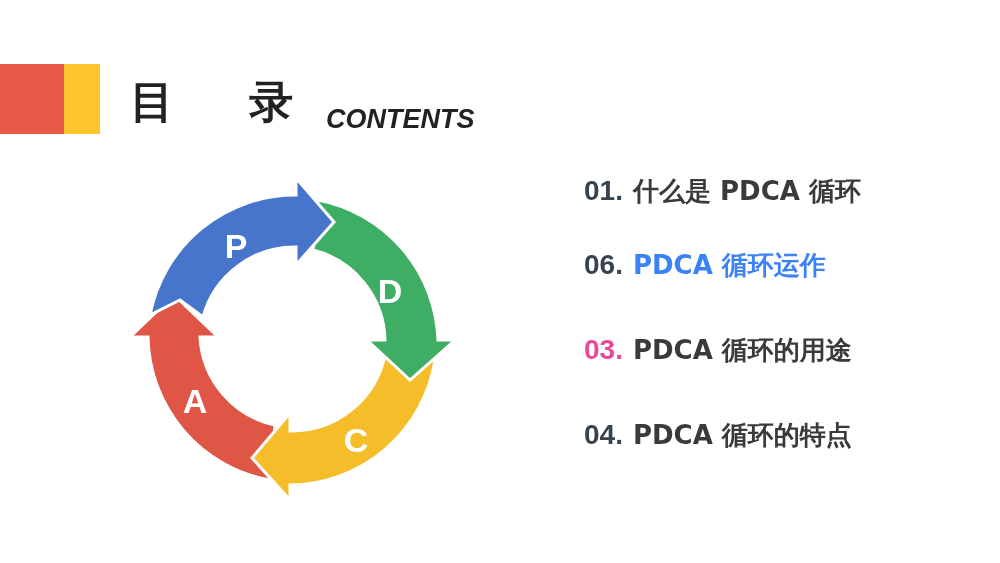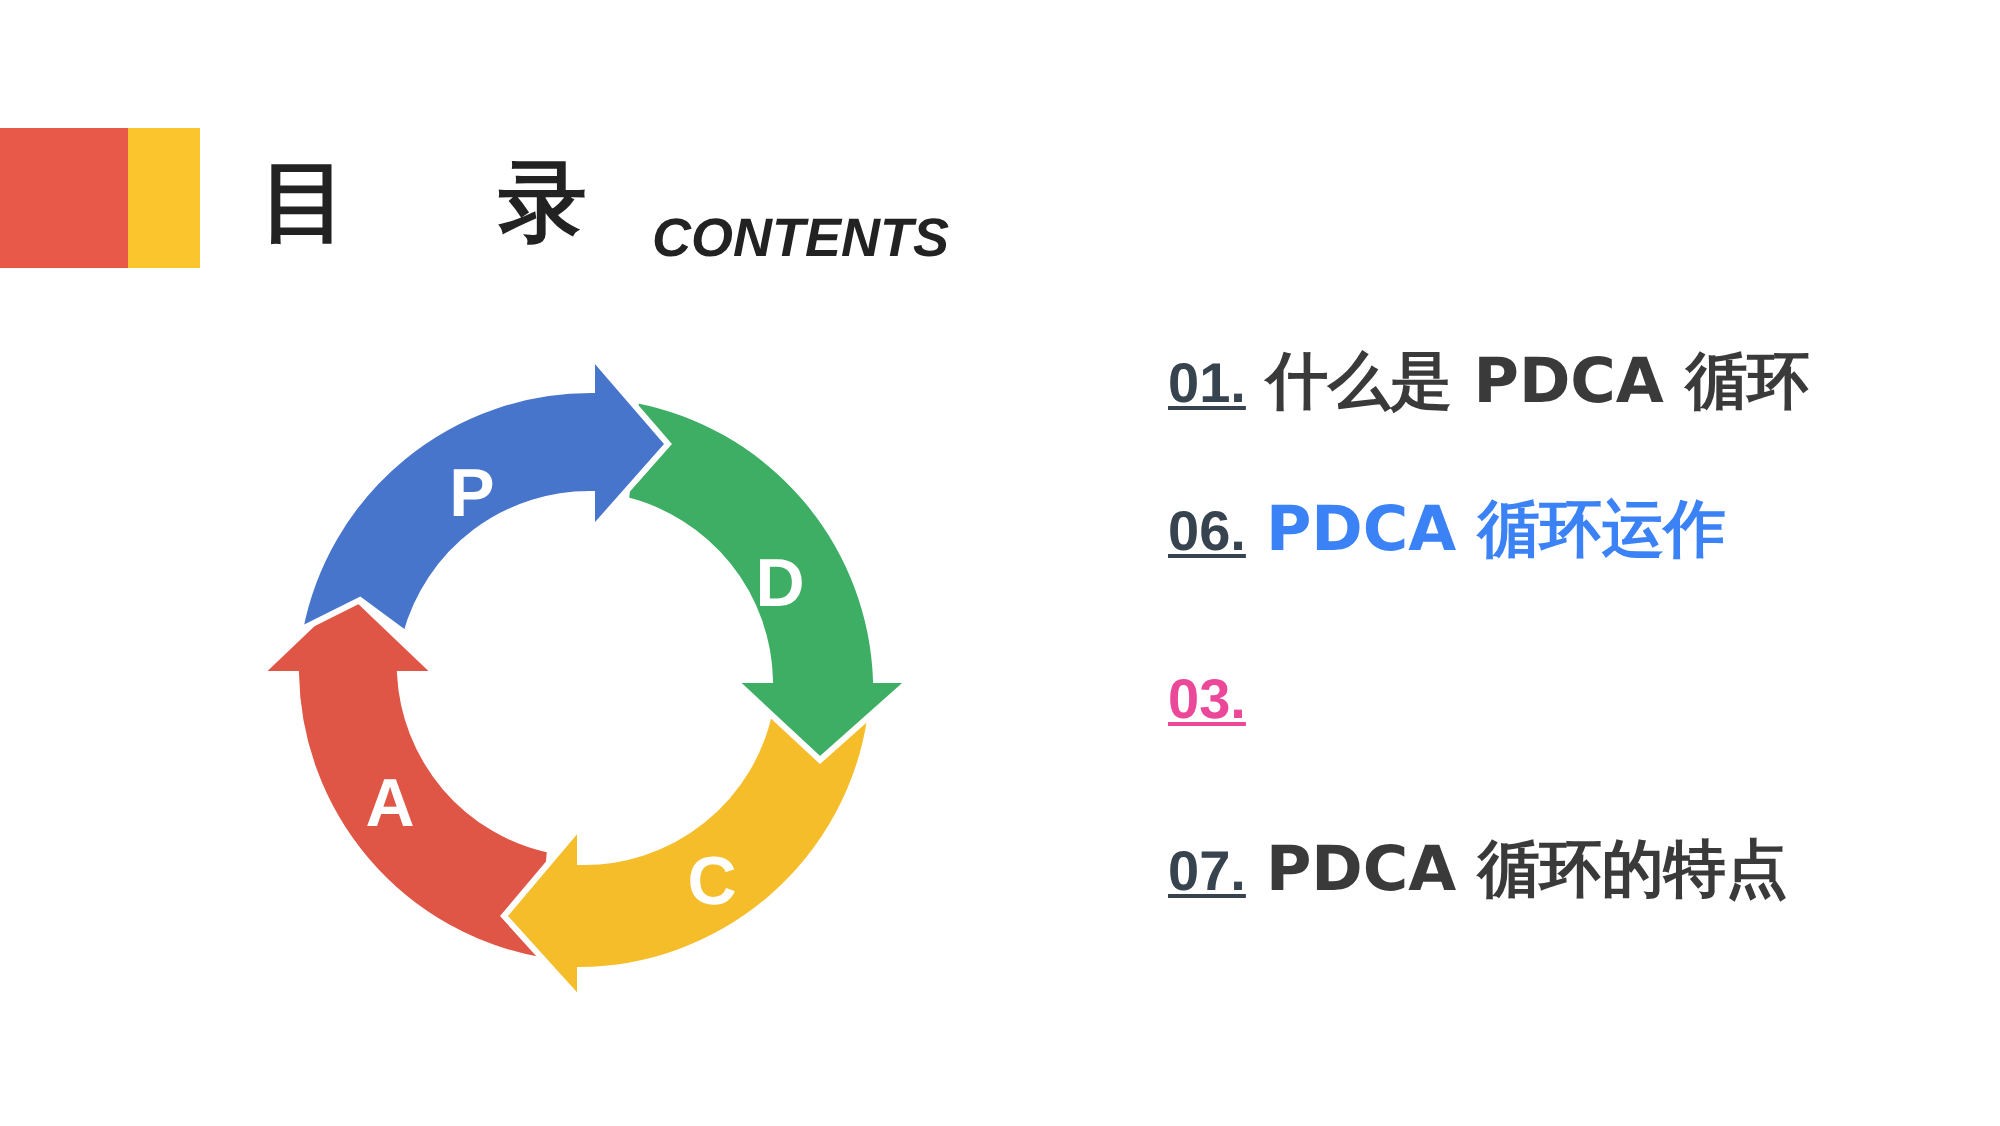--- a/index.html
+++ b/index.html
@@ -4,22 +4,22 @@
 <style>
   html,body{margin:0;padding:0;}
   body{width:1000px;height:563px;background:#ffffff;position:relative;overflow:hidden;font-family:"Liberation Sans","DejaVu Sans",sans-serif;}
   .bar-red{position:absolute;left:0;top:64px;width:64px;height:70px;}
   .bar-yellow{position:absolute;left:64px;top:64px;width:36px;height:70px;}
   .title-cn{position:absolute;left:130px;top:62px;font-size:44px;font-weight:bold;color:#222;letter-spacing:30px;line-height:80px;font-family:"DejaVu Sans",sans-serif;}
   .title-en{position:absolute;left:326px;top:103px;font-size:27px;font-weight:bold;color:#222;line-height:32px;font-style:italic;}
   .cycle{position:absolute;left:120px;top:170px;width:350px;height:340px;}
   .toc{position:absolute;left:584px;top:0;}
   .toc-item{position:absolute;left:0;white-space:nowrap;display:flex;align-items:baseline;line-height:36px;}
-  .toc-num{font-size:28px;font-weight:bold;margin-right:10px;text-decoration:underline;}
-  .toc-label{font-size:31px;font-weight:bold;font-family:"DejaVu Sans",sans-serif;}
+  .toc-num{font-size:28px;font-weight:bold;margin-right:10px;}
+  .toc-label{font-size:26px;font-weight:bold;font-family:"DejaVu Sans",sans-serif;}
 </style>
 </head>
 <body>
 
 <div class="bar-red" style="background:#E8594A"></div>
 <div class="bar-yellow" style="background:#FBC52D"></div>
 
 <div class="title-cn">目 录</div>
 <div class="title-en">CONTENTS</div>
 
@@ -50,18 +50,19 @@
   <div class="toc-item" style="top:173px">
     <span class="toc-num" style="color:#37434F">01.</span>
     <span class="toc-label" style="color:#3A3A3A">什么是 PDCA 循环</span>
   </div>
   <div class="toc-item" style="top:247px">
     <span class="toc-num" style="color:#37434F">06.</span>
     <span class="toc-label" style="color:#3b82f6">PDCA 循环运作</span>
   </div>
   <div class="toc-item" style="top:332px">
     <span class="toc-num" style="color:#ec4899">03.</span>
+    <span class="toc-label" style="color:#3A3A3A">PDCA 循环的用途</span>
   </div>
   <div class="toc-item" style="top:417px">
-    <span class="toc-num" style="color:#37434F">07.</span>
+    <span class="toc-num" style="color:#37434F">04.</span>
     <span class="toc-label" style="color:#3A3A3A">PDCA 循环的特点</span>
   </div>
 </div>
 
 </body></html>

